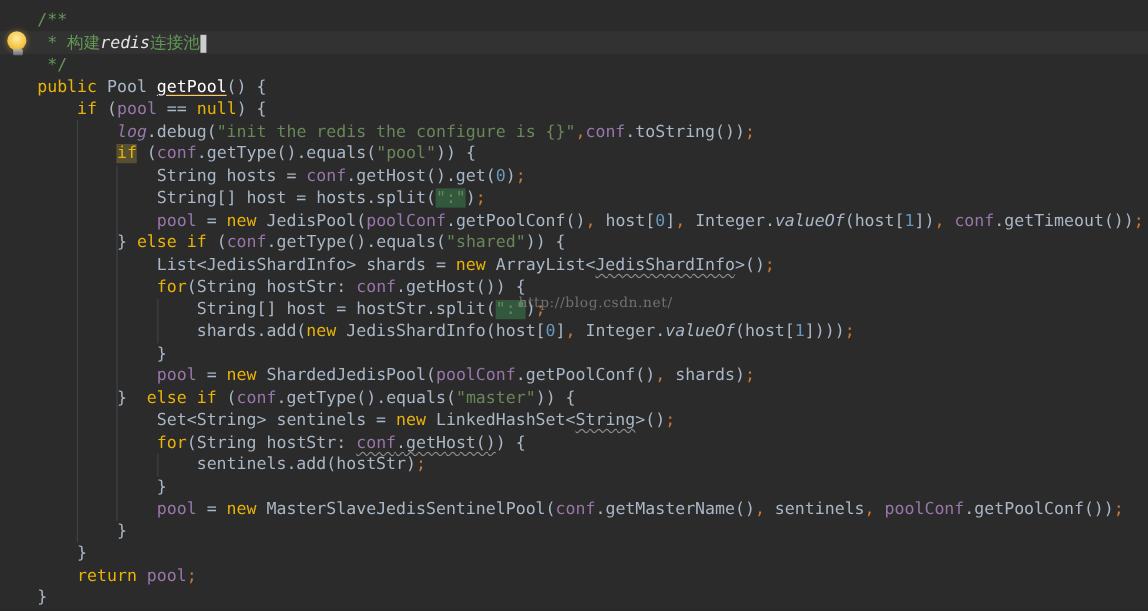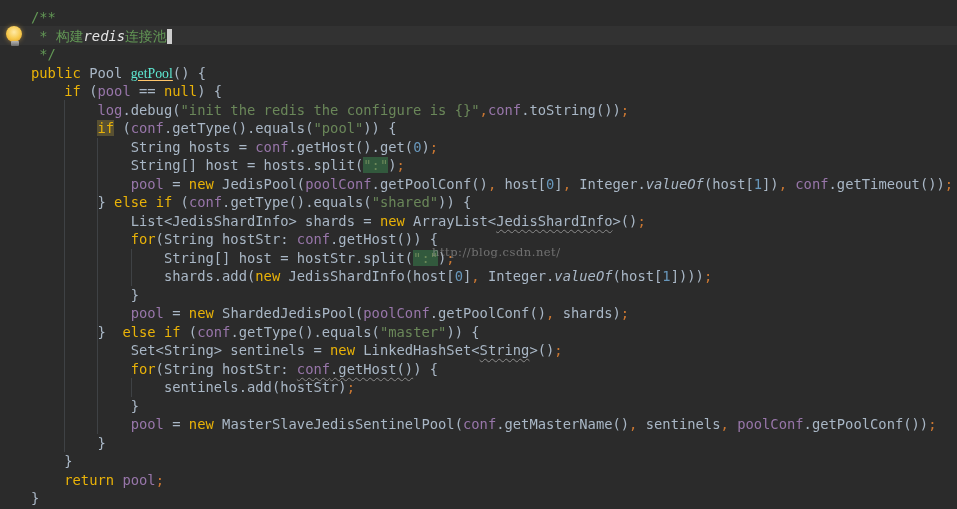--- a/index.html
+++ b/index.html
@@ -14,26 +14,26 @@
   .g2{left:97px;top:138px;height:296px;}
   .g3{left:131px;top:249px;height:37px;}
   .g4{left:131px;top:378px;height:19px;}
   .code{position:absolute;left:0;top:0;width:957px;padding:8px 0 0 31px;white-space:pre;}
   .line{height:18.5px;}
   
   .k{color:#eab308;}
   .d{color:#a9b7c6;}
   .s{color:#6a8759;}
   .f{color:#9876aa;}
-  .fi{color:#9876aa;}
+  .fi{color:#9876aa;font-style:italic;}
   .i{font-style:italic;margin-top:25px;}
   .n{color:#6897bb;}
   .c{color:#629755;}
   .ci{color:#e5e5e5;font-style:italic;}
-  .m{color:#5eead4;text-decoration:underline solid #ffc66b 1px;text-underline-offset:2px;font-family:Liberation Serif, serif;}
+  .m{color:#ffffff;text-decoration:underline solid #ffc66b 1px;text-underline-offset:2px;}
   .p{color:#cc7832;}
   .hlw{background:#585032;}
   .hlg{background:#32593d;}
   .wavy{text-decoration:underline wavy #8c8c8c 1px;text-underline-offset:3px;}
   .f.wavy{color:#9876aa;}
   .caret{display:inline-block;width:5px;height:15px;background:#cdcdcd;vertical-align:text-bottom;margin-left:1px;}
   
   .bulb{position:absolute;left:6px;top:26px;width:17px;height:23px;cursor:pointer;}
   .bulb-glass{width:16px;height:16px;border-radius:50%;
     background:radial-gradient(circle at 50% 38%, #ffeaa6 0%, #f6c84a 55%, #d9952e 100%);

